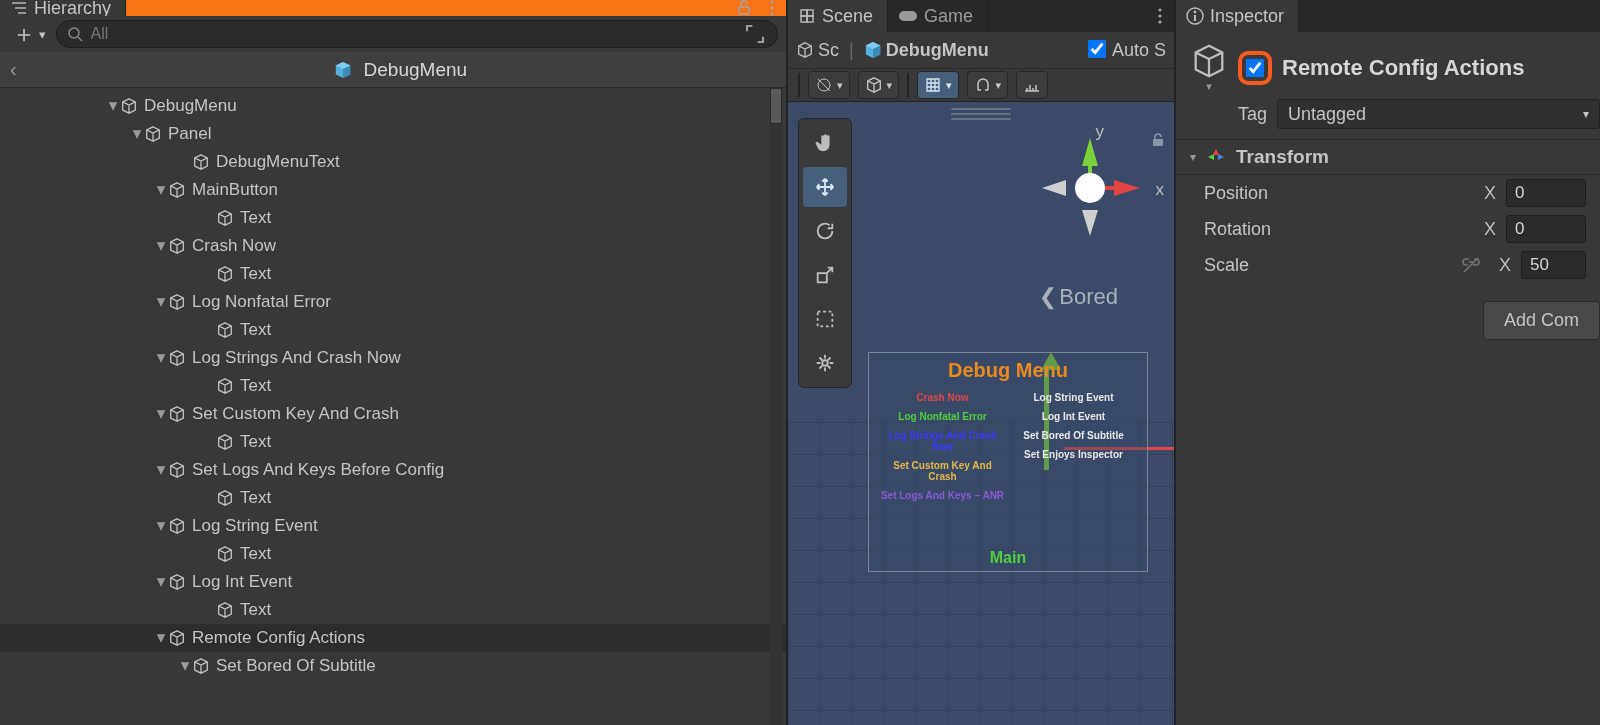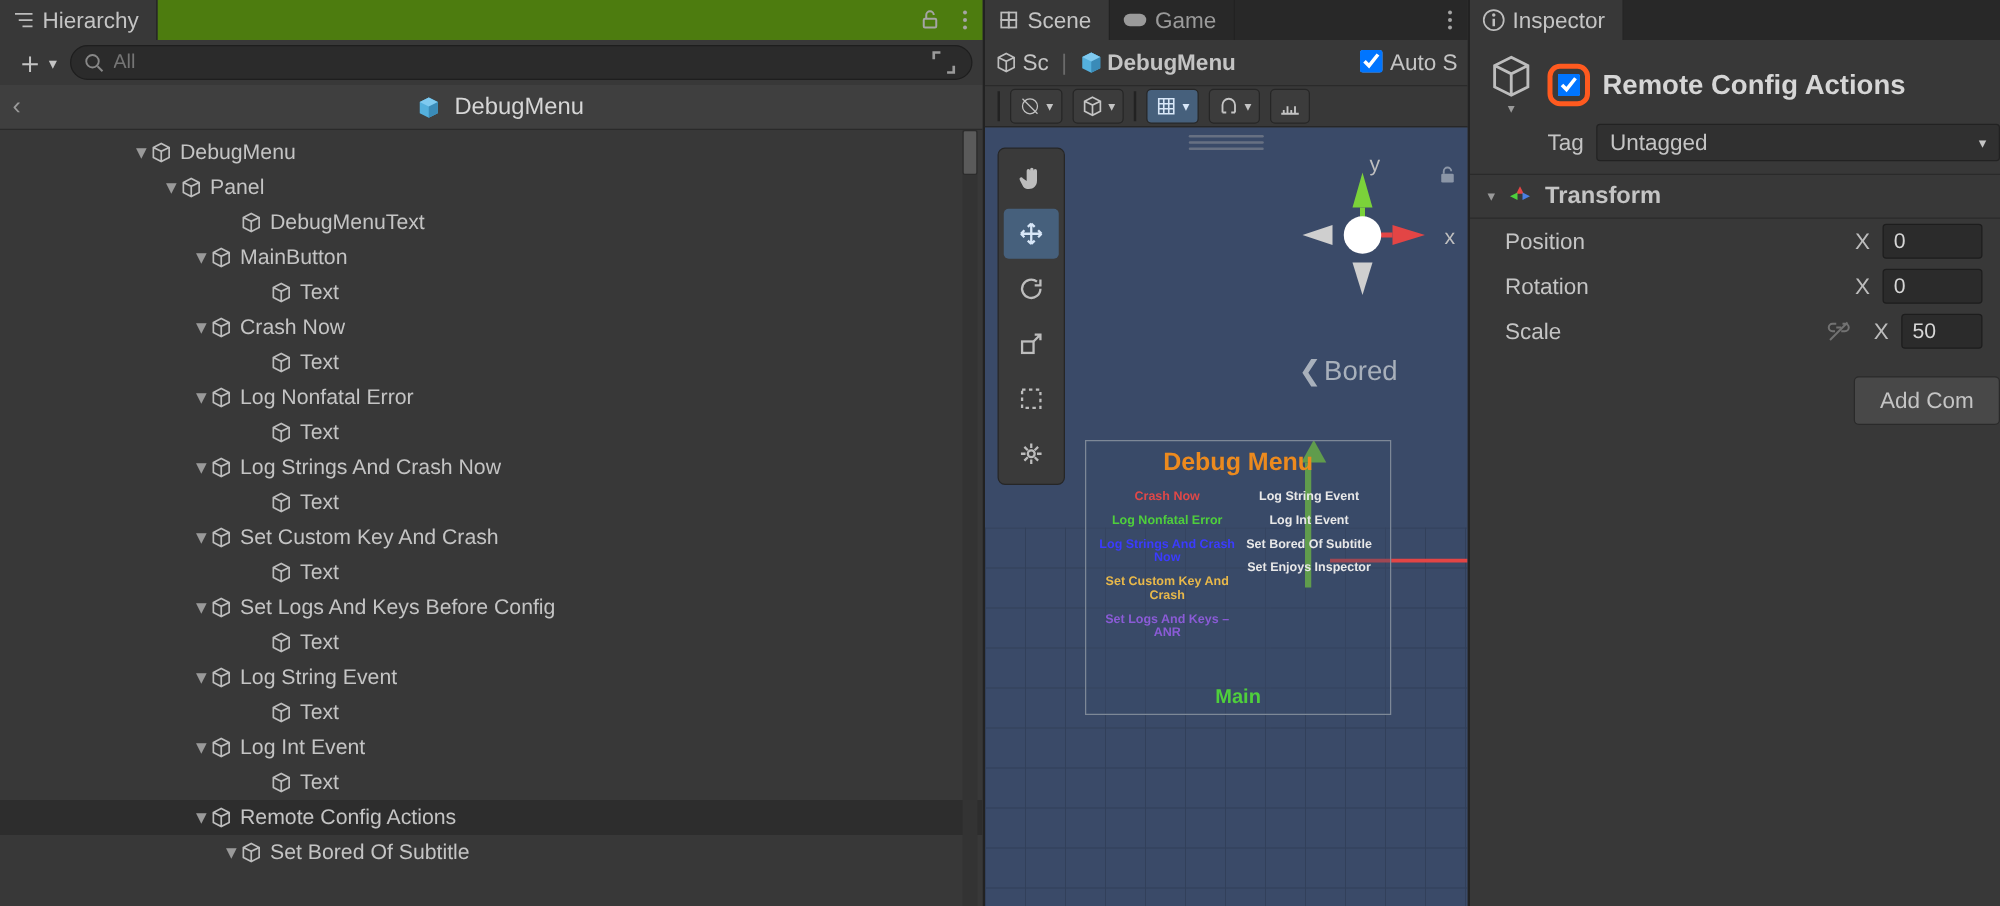--- a/index.html
+++ b/index.html
@@ -5,21 +5,21 @@
   * { box-sizing: border-box; margin: 0; padding: 0; }
   html, body { width:1600px; height:725px; background:#383838; color:#c4c4c4; font-family:Arial,Helvetica,sans-serif; font-size:18px; overflow:hidden; }
   .root { display:flex; width:100%; height:100%; }
 
   
   .panel-hier { width:788px; display:flex; flex-direction:column; background:#383838; border-right:2px solid #222; }
   .panel-center { width:388px; display:flex; flex-direction:column; background:#383838; border-right:2px solid #222; position:relative; }
   .panel-insp { flex:1; display:flex; flex-direction:column; background:#383838; }
 
   
-  .tabbar { display:flex; align-items:center; height:32px; background:#4d7c0f; }
+  .tabbar { display:flex; align-items:center; height:16px; background:#f97316; }
   .tab { display:flex; align-items:center; gap:6px; padding:4px 14px 4px 10px; background:#383838; height:32px; border-right:1px solid #222; }
   .tab.ghost { background:#282828; color:#9a9a9a; }
   .tab svg { flex:none; }
   .spacer { flex:1; }
   .inline-icon { display:flex; align-items:center; justify-content:center; width:28px; height:28px; color:#a5a5a5; }
   .toolbar2 { display:flex; align-items:center; height:36px; background:#383838; gap:6px; padding:0 8px; }
   .plus-btn { display:flex; align-items:center; gap:3px; color:#c4c4c4; font-size:24px; padding:0 4px;}
   .search { flex:1; display:flex; align-items:center; background:#2b2b2b; border-radius:20px; height:28px; padding:0 10px; gap:8px; border:1px solid #1e1e1e; }
   .search input { flex:1; background:transparent; border:0; color:#f0abfc; font-size:16px; outline:none;}
   .expand-btn { width:24px; height:24px; color:#9a9a9a; }
@@ -57,21 +57,21 @@
   .side-tools .tbtn { width:44px; height:40px; display:flex; align-items:center; justify-content:center; border-radius:4px; color:#bdbdbd;}
   .side-tools .tbtn.sel { background:#46607c; }
   .gizmo { position:absolute; top:26px; right:24px; width:120px; height:120px; }
   .axislabel { position:absolute; font-size:17px; color:#bfbfbf;}
   .back-label { position:absolute; top:182px; right:56px; display:flex; align-items:center; gap:2px; color:#a8b0bb; font-size:22px;}
   .grid { position:absolute; inset:0; background:
       linear-gradient(#2f3d55 1px,transparent 1px) 0 0/100% 32px,
       linear-gradient(90deg,#2f3d55 1px,transparent 1px) 0 0/32px 100%;
       top:320px; opacity:.7;
   }
-  .dm-panel { position:absolute; left:80px; top:250px; width:245px; height:220px; border:1px solid #7d8897; display:flex; flex-direction:column; align-items:center; padding:6px 10px 4px; background:rgba(58,74,104,.4); }
+  .dm-panel { position:absolute; left:80px; top:250px; width:280px; height:220px; border:1px solid #7d8897; display:flex; flex-direction:column; align-items:center; padding:6px 10px 4px; background:rgba(58,74,104,.4); }
   .dm-title { color:#ec8a1e; font-weight:bold; font-size:20px; font-family:"Arial Black",Arial; }
   .dm-body { display:flex; width:100%; flex:1; font-size:10px; font-weight:bold; gap:4px;}
   .dm-col { flex:1; display:flex; flex-direction:column; align-items:center; gap:8px; padding-top:10px;}
   .dm-item {text-align:center; line-height:1.1;}
   .dm-main { color:#4fcf3c; font-weight:bold; font-size:16px; margin-top:auto;}
   .arrow-up { position:absolute; left:50%; top:250px; width:0;height:0;border-left:10px solid transparent;border-right:10px solid transparent;border-bottom:18px solid #7bd23a; transform:translateX(60px);}
   .arrow-line-up { position:absolute; left:50%; top:268px; width:5px;height:100px;background:#7bd23a;transform:translateX(63px);}
   .red-line { position:absolute; right:0; top:345px; height:3px; width:110px; background:#e34545; }
 
   

